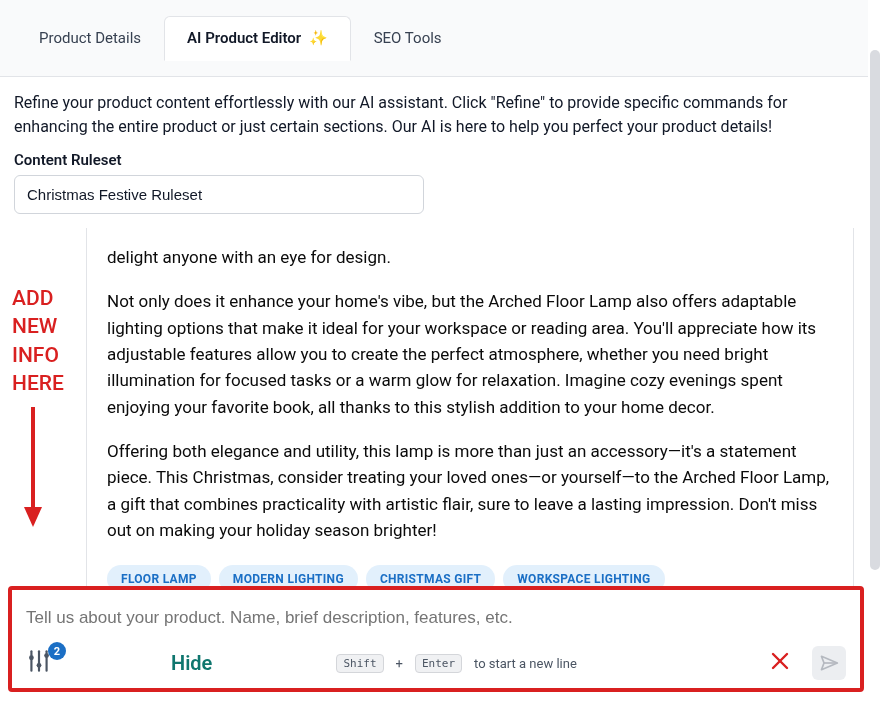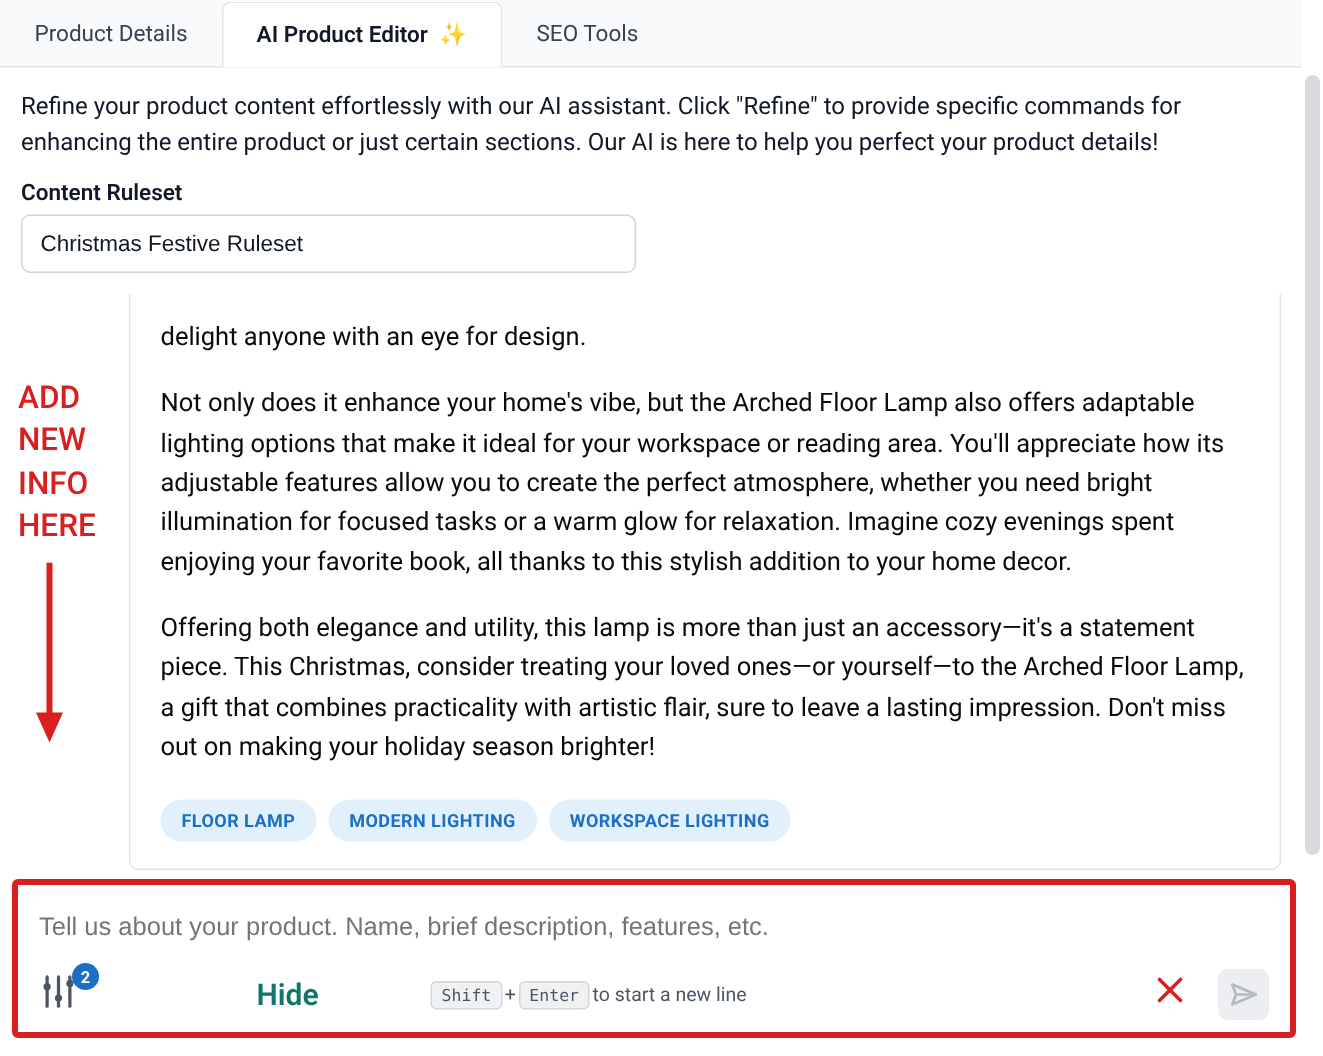--- a/index.html
+++ b/index.html
@@ -16,22 +16,21 @@
     height: 700px;
     overflow-y: auto;
     position: relative;
     padding-bottom: 10px;
   }
   
   .tabs {
     display: flex;
     border-bottom: 1px solid #e2e4e8;
     background: #f9fafb;
-    padding: 0;
-    align-items: flex-end;
+    padding: 16px;
   }
   .tab {
     padding: 12px 22px;
     font-size: 15px;
     color: #374151;
     cursor: pointer;
     border: 1px solid transparent;
     background: transparent;
   }
   .tab.active {
@@ -163,24 +162,24 @@
   .hide-link {
     color: #0f766e;
     font-weight: 600;
     font-size: 20px;
     cursor: pointer;
     margin-left: 91px;
   }
   .kbd-hint {
     display: flex;
     align-items: center;
-    gap: 2px;
+    gap: 12px;
     font-size: 13px;
     color: #4b5563;
-    margin-left: 65px;
+    margin-left: 114px;
   }
   .kbd {
     font-family: ui-monospace, Menlo, monospace;
     font-size: 11px;
     background: #f0f1f3;
     border: 1px solid #d4d6da;
     border-radius: 4px;
     padding: 2px 6px;
     color: #4b5563;
   }
@@ -251,20 +250,21 @@
       </div>
     </div>
 
     <div class="product-card">
       <div class="para">delight anyone with an eye for design.</div>
       <div class="para">Not only does it enhance your home's vibe, but the Arched Floor Lamp also offers adaptable lighting options that make it ideal for your workspace or reading area. You'll appreciate how its adjustable features allow you to create the perfect atmosphere, whether you need bright illumination for focused tasks or a warm glow for relaxation. Imagine cozy evenings spent enjoying your favorite book, all thanks to this stylish addition to your home decor.</div>
       <div class="para">Offering both elegance and utility, this lamp is more than just an accessory—it's a statement piece. This Christmas, consider treating your loved ones—or yourself—to the Arched Floor Lamp, a gift that combines practicality with artistic flair, sure to leave a lasting impression. Don't miss out on making your holiday season brighter!</div>
       <div class="tags">
         <span class="tag">FLOOR LAMP</span>
         <span class="tag">MODERN LIGHTING</span>
+        <span class="tag">CHRISTMAS GIFT</span>
         <span class="tag">WORKSPACE LIGHTING</span>
       </div>
     </div>
   </div>
 
 </div>
 
 <div class="fake-scroll"></div>
 
 <div class="input-area">

